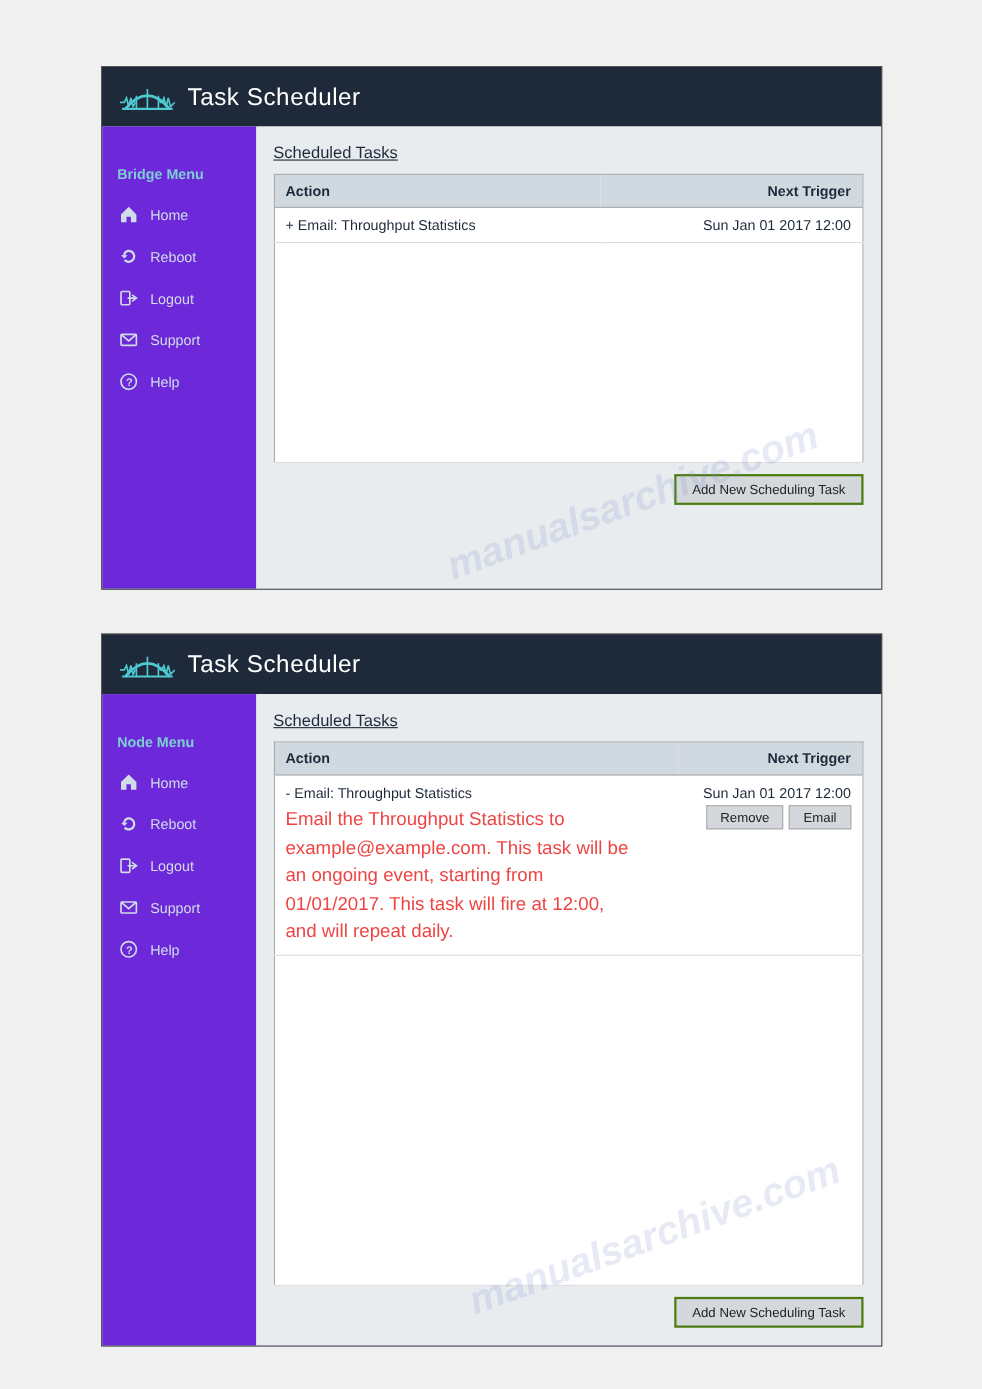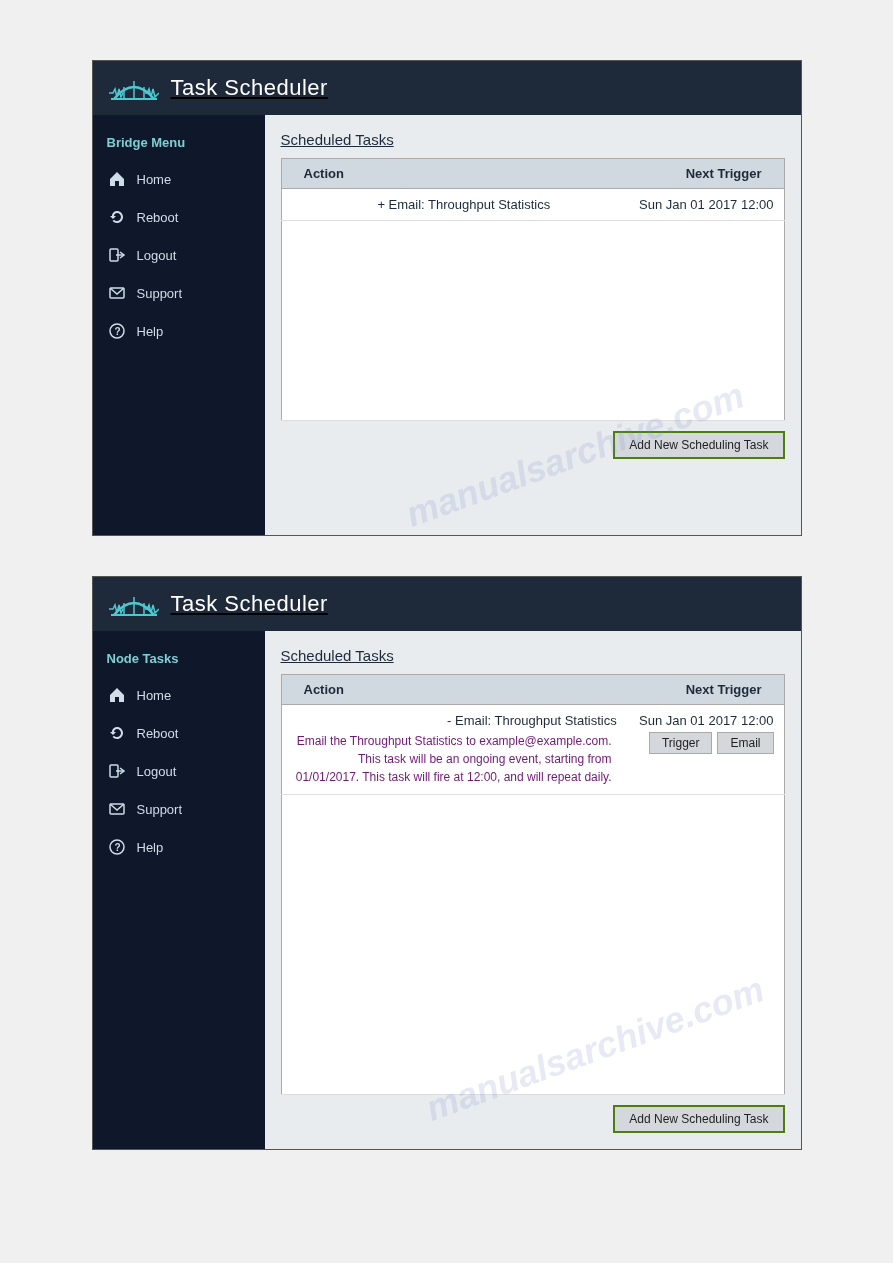--- a/index.html
+++ b/index.html
@@ -15,21 +15,20 @@
       border: 1px solid #555;
       background: #1e2a3a;
     }
 
     .panel-header {
       background: #1e2a3a;
       display: flex;
       align-items: center;
       padding: 10px 16px;
       gap: 12px;
-      text-decoration: underline;
     }
 
     .logo-icon {
       display: flex;
       align-items: center;
       gap: 2px;
     }
 
     .logo-icon svg {
       width: 50px;
@@ -43,23 +42,23 @@
       letter-spacing: 0.5px;
     }
 
     .panel-body {
       display: flex;
       background: #e8e8e8;
       min-height: 420px;
     }
 
     .sidebar {
-      width: 172px;
-      background: #0f172a;
-      padding: 14px 0;
+      width: 140px;
+      background: #6d28d9;
+      padding: 30px 0;
       flex-shrink: 0;
     }
 
     .sidebar-menu-title {
       color: #7ecfd4;
       font-size: 13px;
       font-weight: bold;
       padding: 6px 14px 10px 14px;
     }
 
@@ -101,53 +100,52 @@
       border-collapse: collapse;
       background: #ffffff;
       border: 1px solid #aaa;
     }
 
     .tasks-table thead tr {
       background: #d0d8e0;
     }
 
     .tasks-table th {
-      padding: 7px 22px;
+      padding: 7px 10px;
       text-align: left;
       font-size: 13px;
       font-weight: bold;
       color: #1e2a3a;
       border-bottom: 1px solid #aaa;
     }
 
     .tasks-table th.right {
       text-align: right;
     }
 
     .tasks-table td {
       padding: 8px 10px;
       font-size: 13px;
       color: #1e2a3a;
       border-bottom: 1px solid #ddd;
       vertical-align: top;
-      text-align: right;
     }
 
     .tasks-table td.right {
       text-align: right;
       white-space: nowrap;
     }
 
     .task-row-title {
       font-weight: normal;
     }
 
     .task-description {
-      font-size: 12px;
-      color: #701a75;
+      font-size: 17px;
+      color: #ef4444;
       margin-top: 4px;
       line-height: 1.5;
       max-width: 320px;
     }
 
     .task-actions {
       display: flex;
       gap: 5px;
       justify-content: flex-end;
       margin-top: 4px;
@@ -323,21 +321,21 @@
           <polyline points="0,22 4,22 6,18 8,26 10,18 12,26 14,22" stroke="#4ec9d0" stroke-width="1.5" fill="none"></polyline>
           <polyline points="36,22 38,22 40,18 42,26 44,18 46,26 50,22" stroke="#4ec9d0" stroke-width="1.5" fill="none"></polyline>
         </svg>
       </div>
       <span class="panel-title">Task Scheduler</span>
     </div>
 
     <div class="panel-body">
 
       <div class="sidebar">
-        <div class="sidebar-menu-title">Node Tasks</div>
+        <div class="sidebar-menu-title">Node Menu</div>
 
         <div class="sidebar-item">
           <div class="sidebar-icon">
             <svg width="18" height="18" viewBox="0 0 18 18" fill="none">
               <path d="M2 9L9 2L16 9V16H11V11H7V16H2V9Z" fill="#d0dce8"></path>
             </svg>
           </div>
           <span>Home</span>
         </div>
 
@@ -394,21 +392,21 @@
           </thead>
           <tbody>
             <tr>
               <td>
                 <div class="task-row-title">- Email: Throughput Statistics</div>
                 <div class="task-description">Email the Throughput Statistics to example@example.com. This task will be an ongoing event, starting from 01/01/2017. This task will fire at 12:00, and will repeat daily.</div>
               </td>
               <td class="right">
                 <div>Sun Jan 01 2017 12:00</div>
                 <div class="task-actions">
-                  <button class="task-btn">Trigger</button>
+                  <button class="task-btn">Remove</button>
                   <button class="task-btn">Email</button>
                 </div>
               </td>
             </tr>
             <tr>
               <td colspan="2" style="height:300px;"></td>
             </tr>
           </tbody>
         </table>
 

